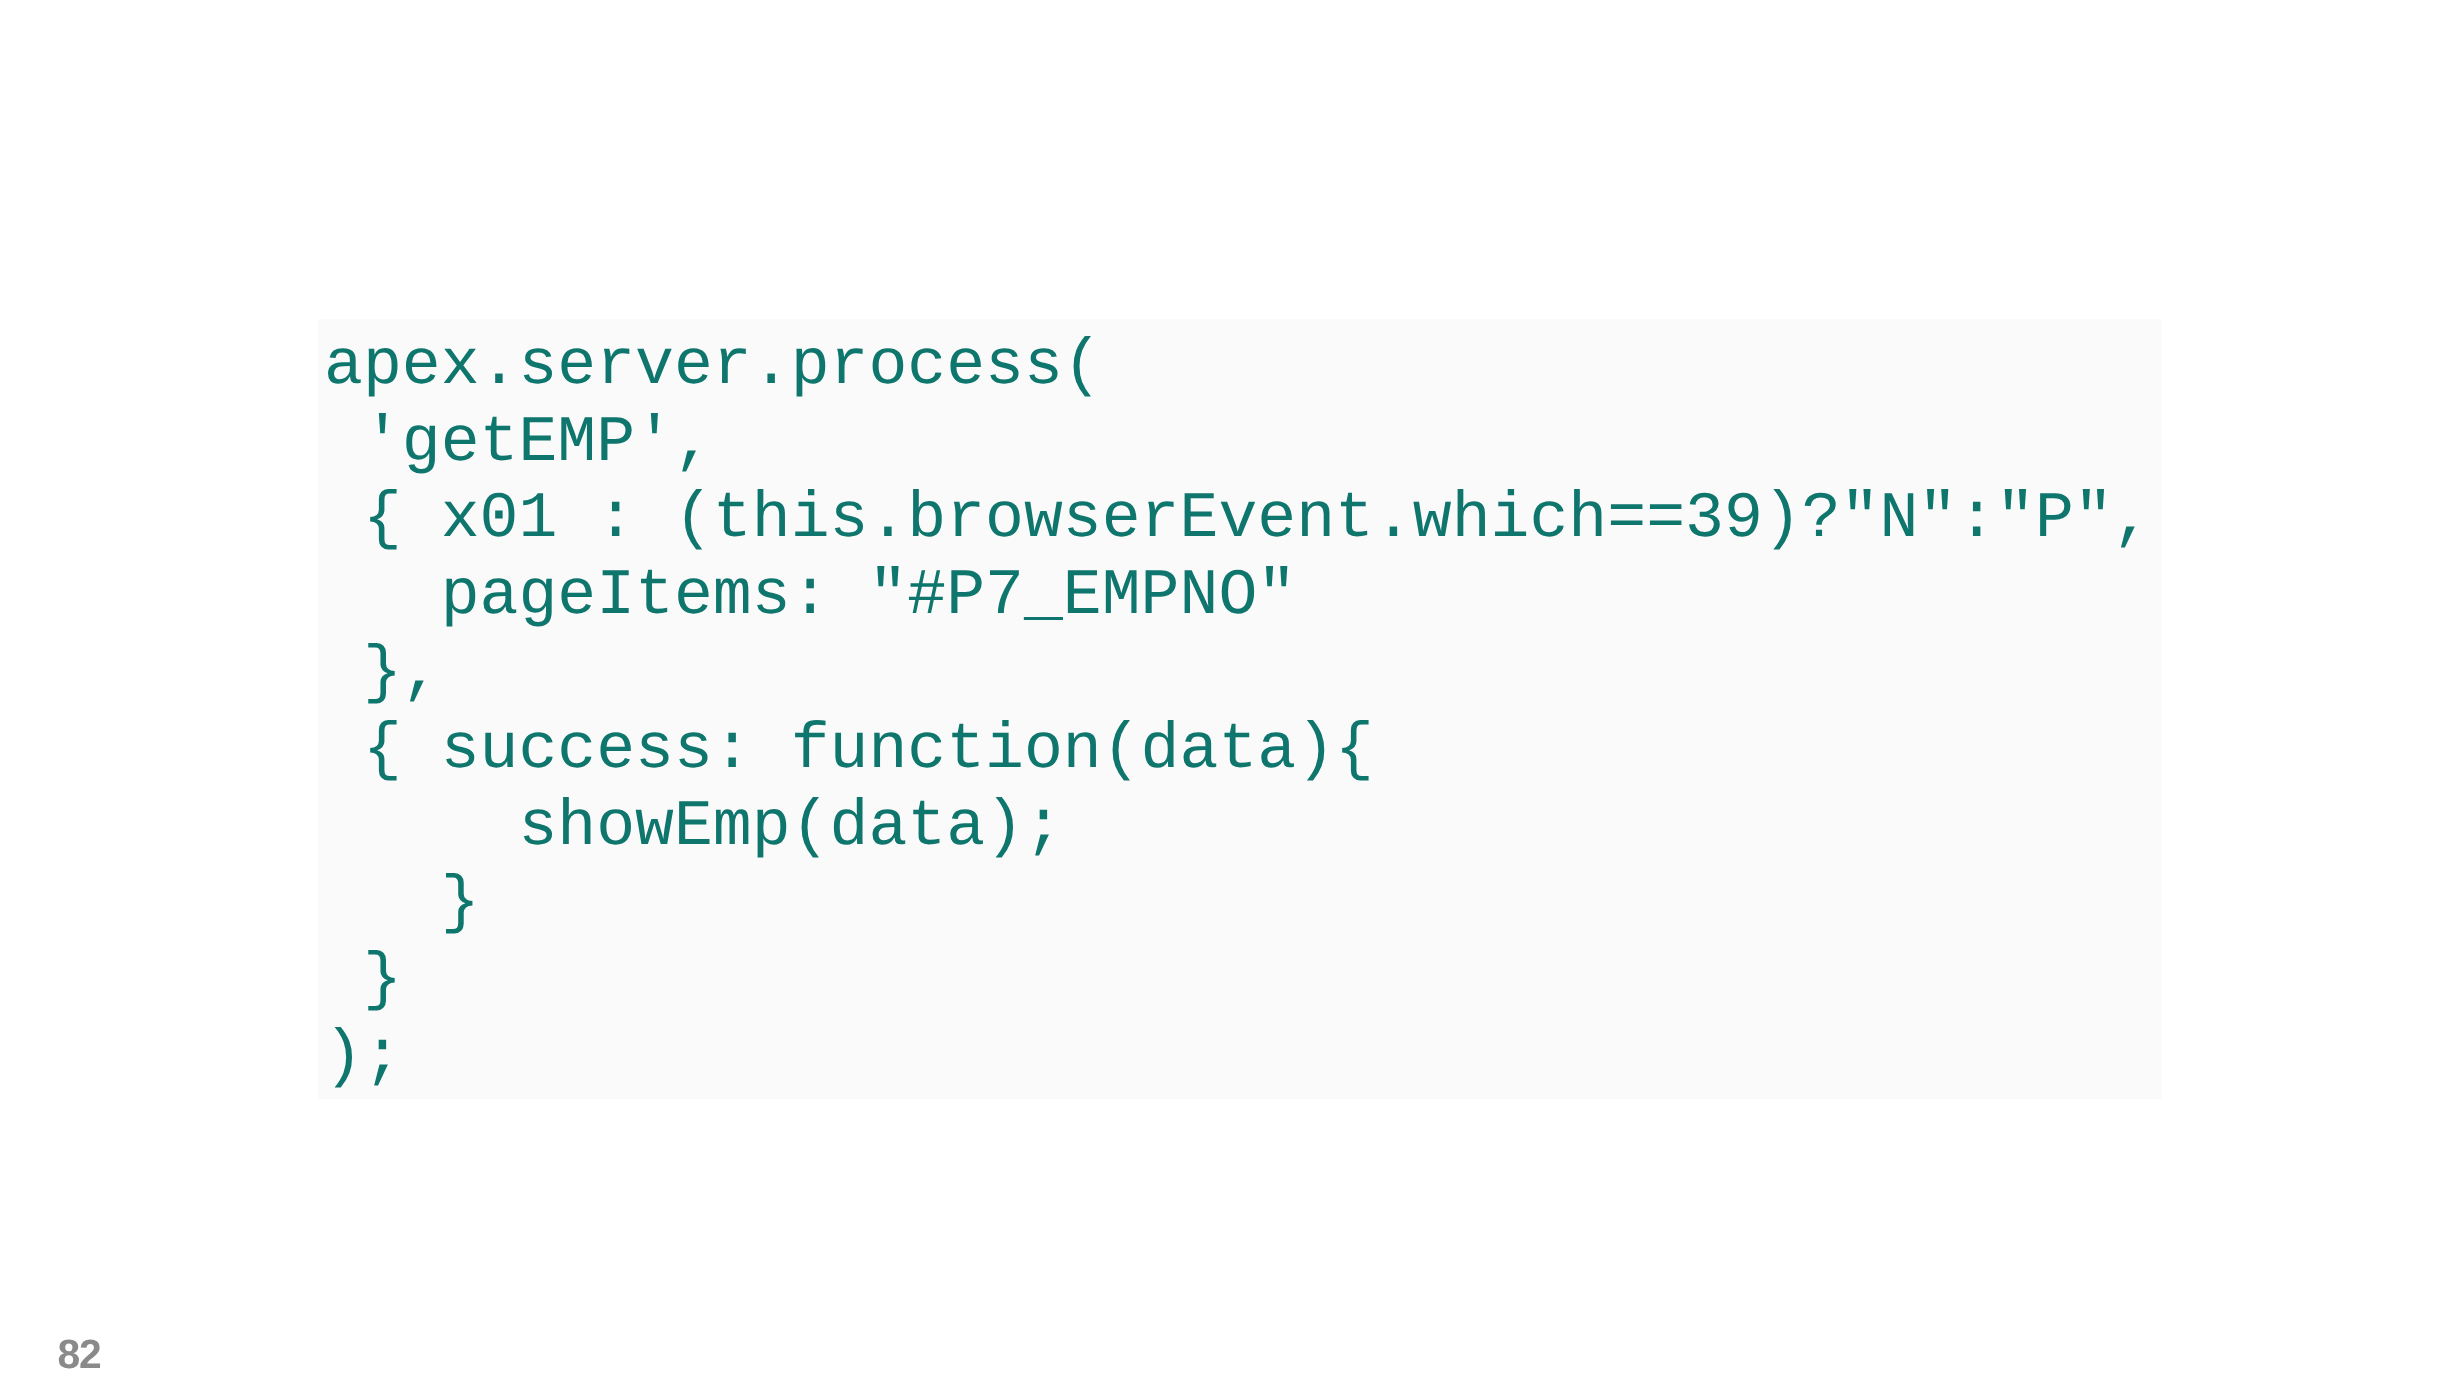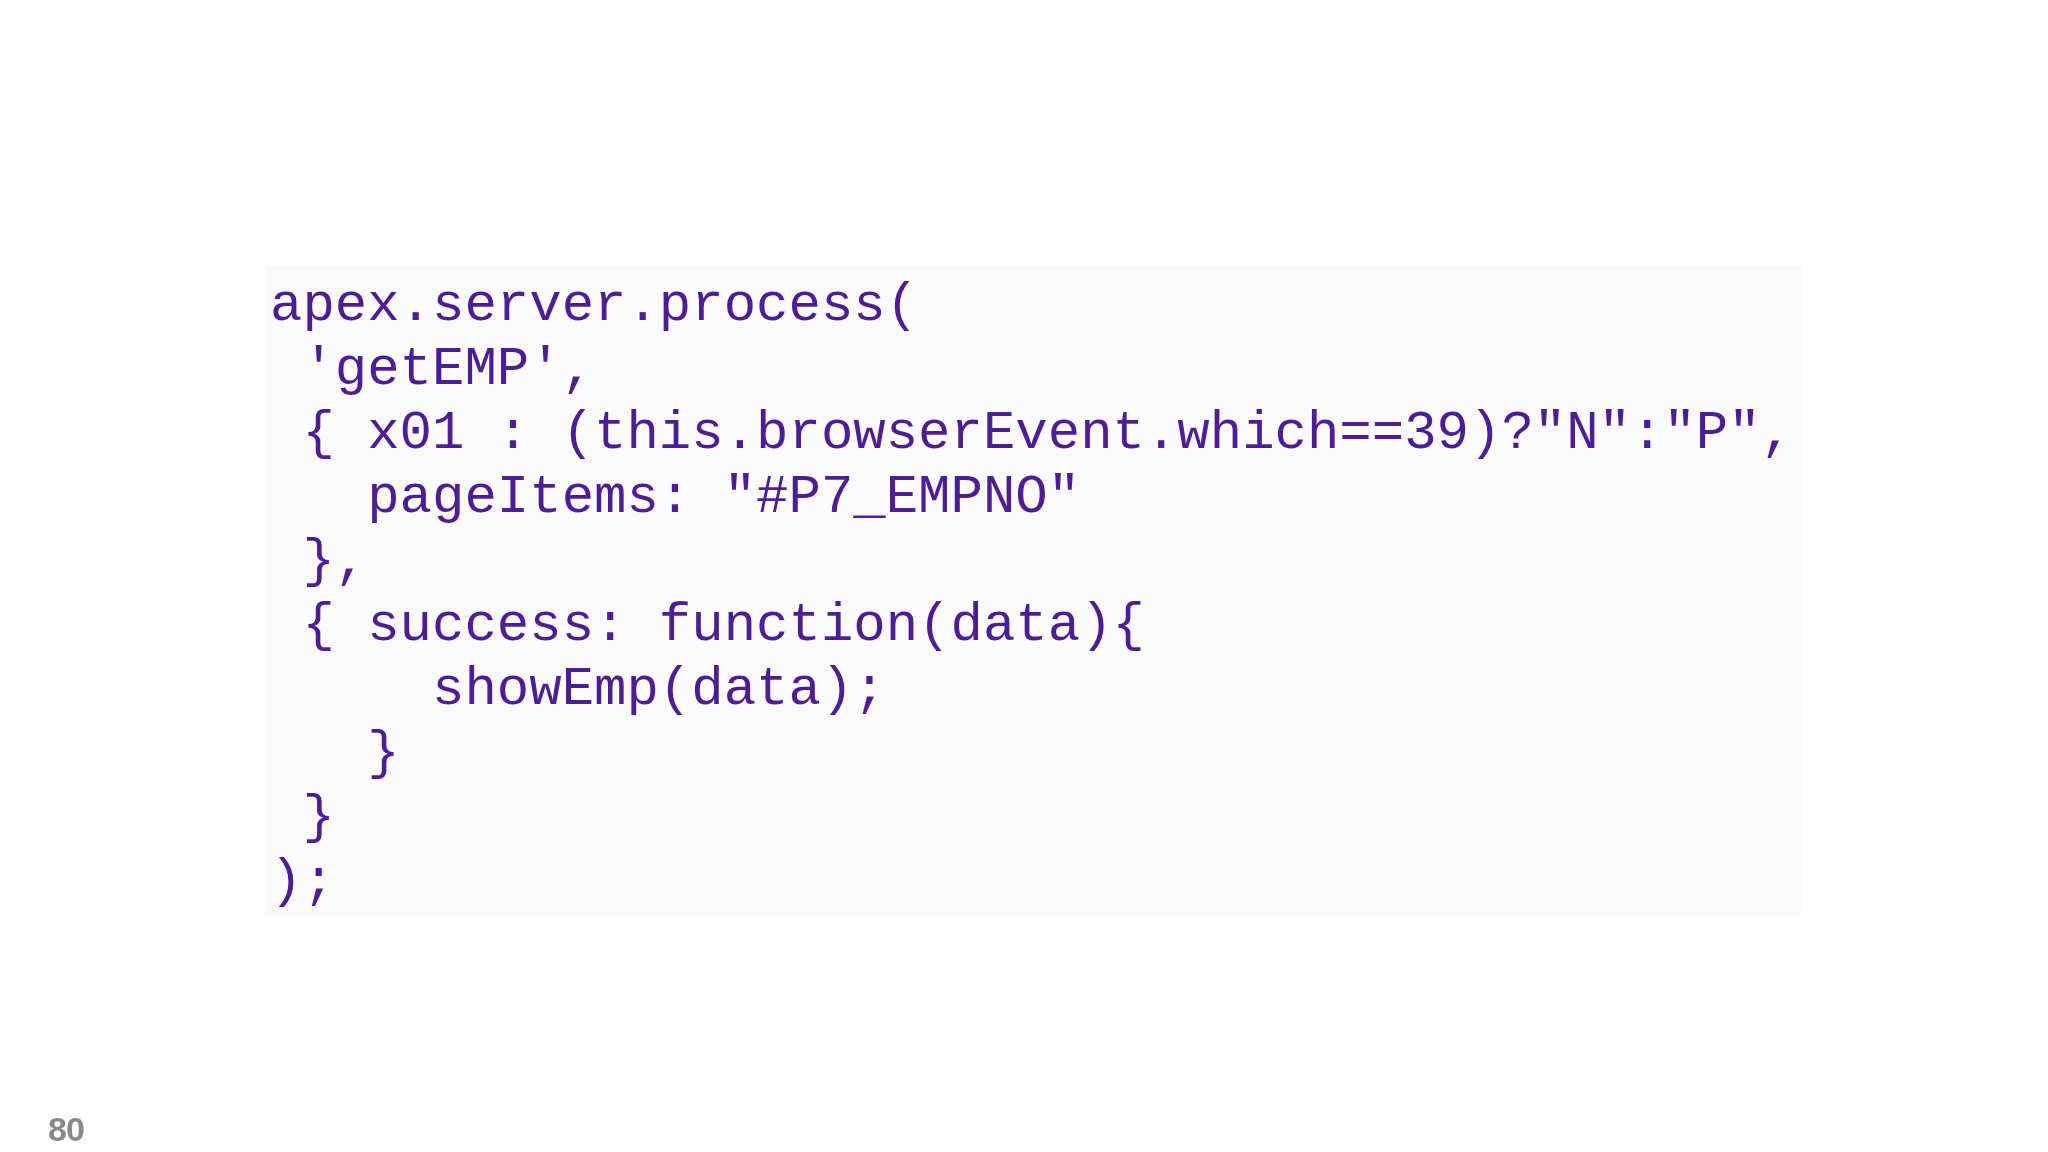--- a/index.html
+++ b/index.html
@@ -18,21 +18,21 @@
   .code-block {
     position: absolute;
     left: 265px;
     top: 266px;
     width: 1536px;
     height: 650px;
     box-sizing: border-box;
     margin: 0;
     padding: 8px 0 0 5px;
     background: #fafafa;
-    color: #4c1d95;
+    color: #0f766e;
     font-family: "Liberation Mono", "DejaVu Sans Mono", monospace;
     font-size: 54px;
     line-height: 64px;
     white-space: pre;
     overflow: hidden;
   }
   .page-number {
     position: absolute;
     left: 48px;
     top: 1110px;
@@ -50,14 +50,14 @@
   <pre class="code-block">apex.server.process(
  'getEMP',
  { x01 : (this.browserEvent.which==39)?"N":"P",
    pageItems: "#P7_EMPNO"
  },
  { success: function(data){
      showEmp(data);
    }
  }
 );</pre>
-  <div class="page-number">80</div>
+  <div class="page-number">82</div>
 </div>
 
 </body></html>

